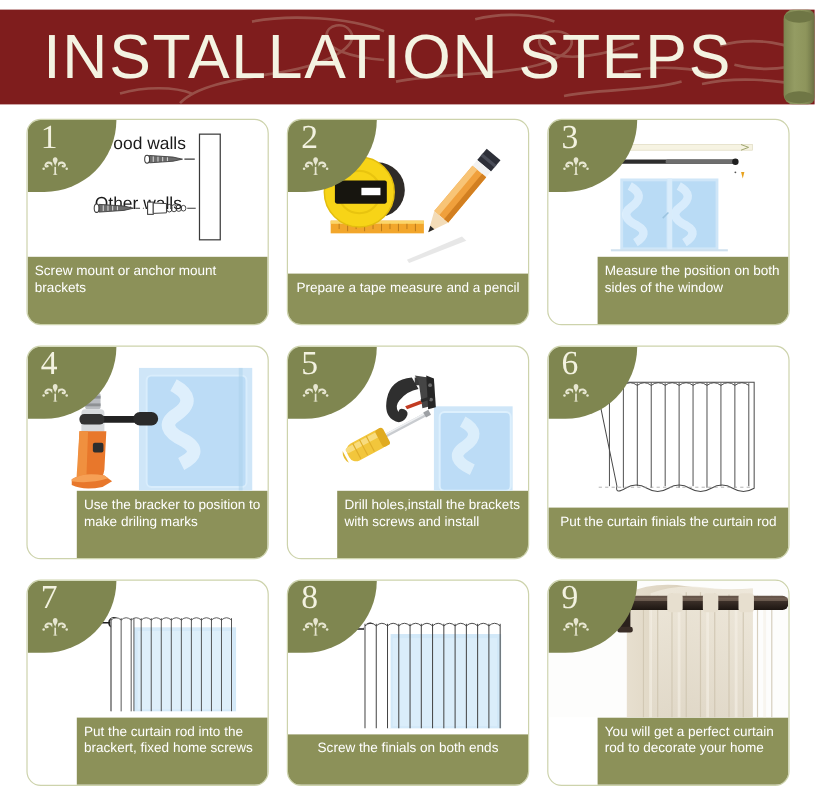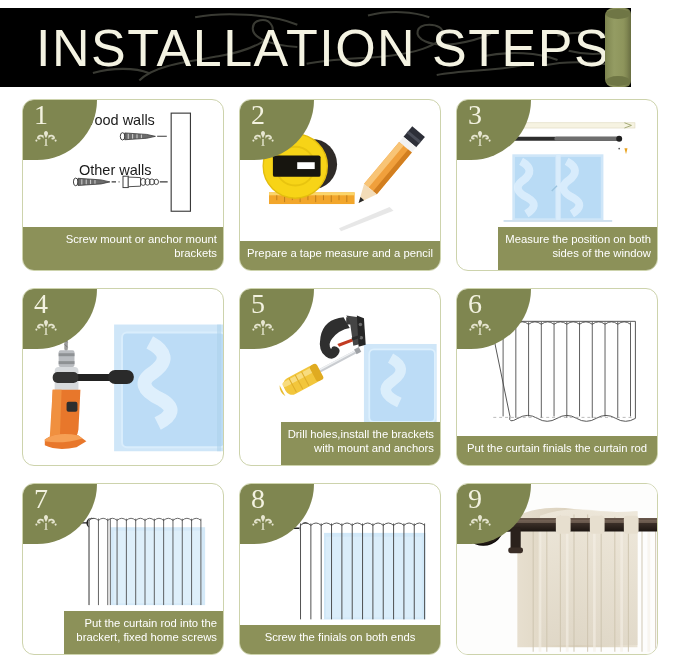--- a/index.html
+++ b/index.html
@@ -12,22 +12,22 @@
     width: 679px; height: 659px;
     font-family: "Liberation Sans", sans-serif;
     overflow: hidden;
     position: relative;
   }
 
   
   .banner {
     position: absolute;
     left: 0; top: 8px;
-    width: 631px; height: 79px;
-    background: #000000;
+    width: 679px; height: 79px;
+    background: #7f1d1d;
     overflow: hidden;
   }
   .banner-swirls {
     position: absolute; inset: 0;
     opacity: .45;
     pointer-events: none;
   }
   .banner-title {
     position: absolute;
     left: 36px; top: 50%;
@@ -82,22 +82,22 @@
     position: relative;
     flex: 1 1 auto;
     overflow: hidden;
   }
   .card-caption {
     flex: 0 0 auto;
     background: #8c9159;
     color: #ffffff;
     font-size: 11.3px;
     line-height: 14px;
-    text-align: right;
-    padding: 5px 6px 10px;
+    text-align: left;
+    padding: 5px 6px 23px;
     min-height: 26px;
     display: flex;
     align-items: center;
     justify-content: center;
   }
   .card-caption.two-line { min-height: 38px; margin-left: 41px; }
 
   
   .badge {
     position: absolute;
@@ -397,20 +397,23 @@
           <path d="M30 88 h28 l-2 40 q-1 10 -10 12 l-10 3 q-8 2 -8 -6 z" fill="#e8772b"></path>
           <path d="M30 88 h9 l-2 55 -7 2 q-4 -2 -3 -9 z" fill="#f0903f"></path>
 
           <rect x="44" y="100" width="11" height="10" rx="2" fill="#2e2e2e"></rect>
 
           <path d="M22 138 q12 -8 34 -4 l8 6 -10 6 q-20 4 -32 -2 z" fill="#e8772b"></path>
           <path d="M22 138 q12 -8 34 -4 l4 3 q-20 6 -38 3 z" fill="#f6a055"></path>
         </g>
       </svg>
     </div>
+    <div class="card-caption two-line">
+      <span>Use the bracker to position to make driling marks</span>
+    </div>
   </div>
 
   <div class="card">
     <div class="card-art">
       <div class="badge">
         <span class="badge-num">5</span>
         <svg class="badge-flourish" viewBox="0 0 30 20">
           <g fill="#f0efdc">
             <path d="M15 3 C16.2 3 17 4 17 5.4 C17 7 15.6 8 15 10.5 C14.4 8 13 7 13 5.4 C13 4 13.8 3 15 3Z"></path>
             <path d="M14.3 11 h1.4 v6 h-1.4z"></path>
@@ -452,21 +455,21 @@
           <g stroke="#dfae2a" stroke-width="1.2">
             <path d="M46 89 v18"></path>
               <path d="M54 89 v18"></path>
               <path d="M62 89 v18"></path>
           </g>
           <path d="M33 91 q-4 7 0 14 z" fill="#e8bb2f"></path>
         </g>
       </svg>
     </div>
     <div class="card-caption two-line">
-      <span>Drill holes,install the brackets with mount and anchors</span>
+      <span>Drill holes,install the brackets with screws and install</span>
     </div>
   </div>
 
   <div class="card">
     <div class="card-art">
       <div class="badge">
         <span class="badge-num">6</span>
         <svg class="badge-flourish" viewBox="0 0 30 20">
           <g fill="#f0efdc">
             <path d="M15 3 C16.2 3 17 4 17 5.4 C17 7 15.6 8 15 10.5 C14.4 8 13 7 13 5.4 C13 4 13.8 3 15 3Z"></path>
@@ -762,15 +765,18 @@
               <path d="M47 25 q-7 2 -6 6 q4 1 6 -6z"></path>
               <path d="M25 47 q7 -2 6 -6 q-4 -1 -6 6z"></path>
               <path d="M47 47 q-7 -2 -6 -6 q4 -1 6 6z"></path>
             </g>
             <circle cx="36" cy="36" r="3" fill="#b9a48e" opacity=".7"></circle>
             <rect x="52" y="31" width="9" height="11" rx="2" fill="#241c17"></rect>
           </g>
         </g>
       </svg>
     </div>
+    <div class="card-caption two-line">
+      <span>You will get a perfect curtain rod to decorate your home</span>
+    </div>
   </div>
 
 </div>
 
 </body></html>

